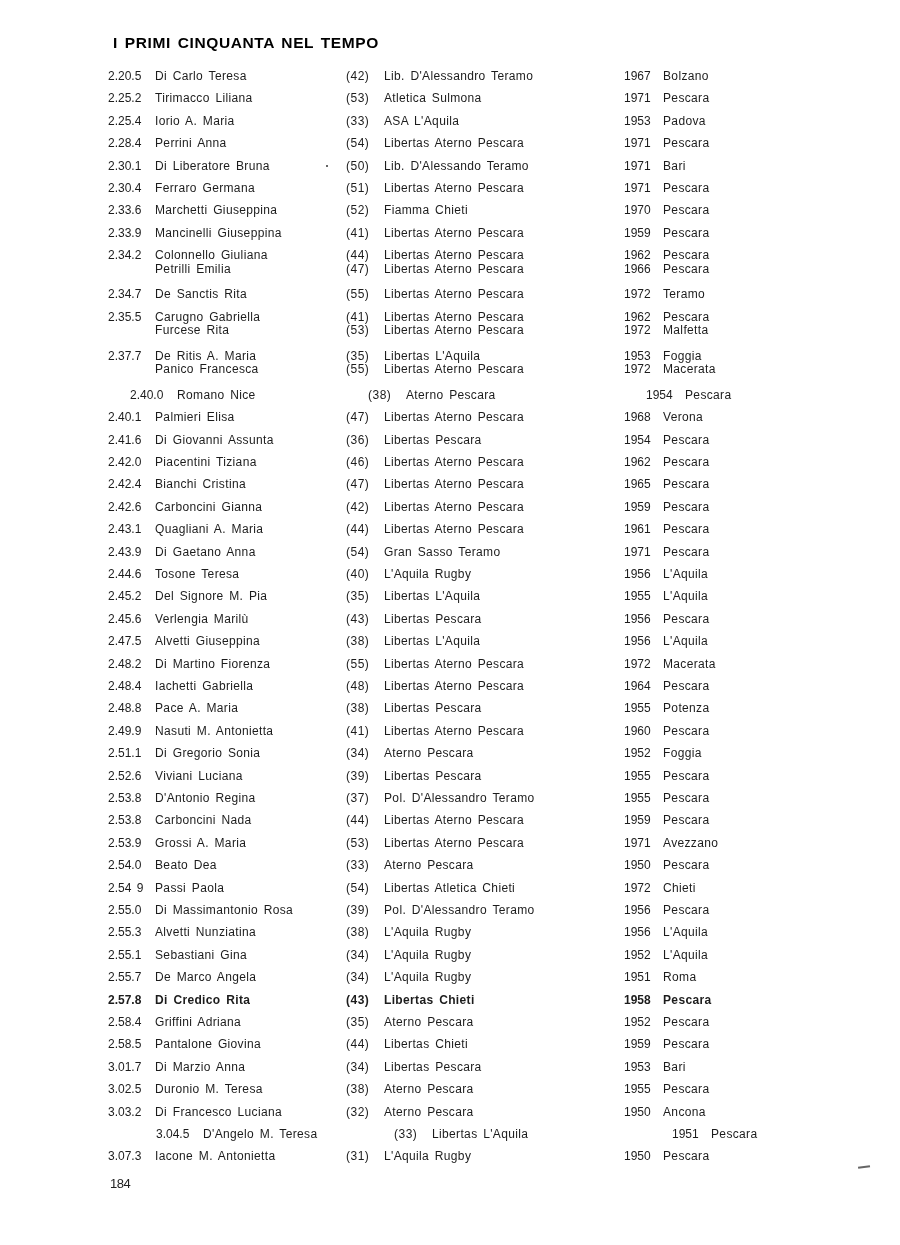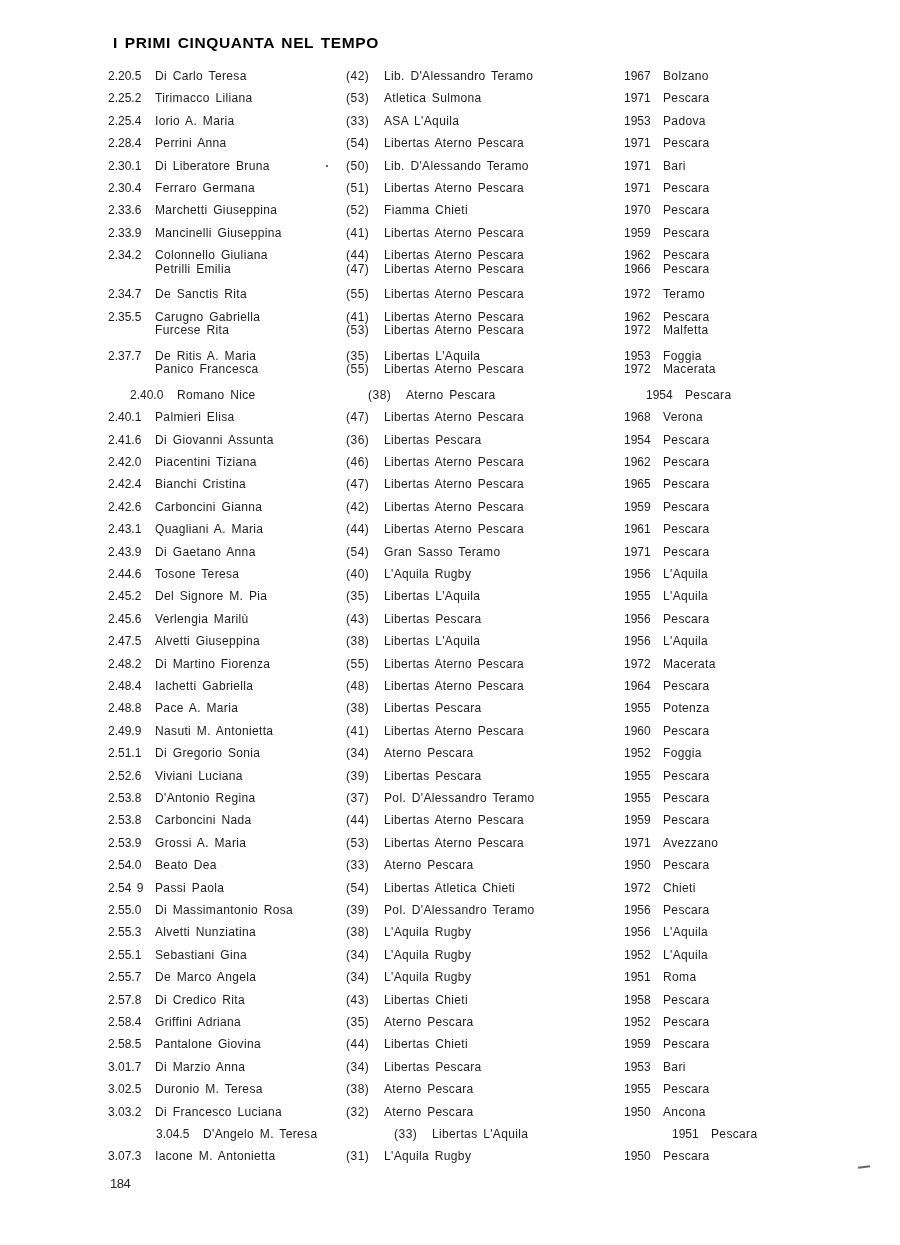--- a/index.html
+++ b/index.html
@@ -442,21 +442,21 @@
     <div class="entry" style="position: absolute; top: 901.24px; left: 0px; width: 900px;">
       <div class="line">
         <span class="cell c-time">2.55.7</span>
         <span class="cell c-name">De Marco Angela</span>
         <span class="cell c-age">(34)</span>
         <span class="cell c-club">L'Aquila Rugby</span>
         <span class="cell c-year">1951</span>
         <span class="cell c-city">Roma</span>
       </div>
     </div>
-    <div class="entry" style="position: absolute; top: 923.64px; left: 0px; width: 900px;">
+    <div class="entry" style="position: absolute; top: 923.64px; left: 0px; width: 900px; font-weight: bold;">
       <div class="line">
         <span class="cell c-time">2.57.8</span>
         <span class="cell c-name">Di Credico Rita</span>
         <span class="cell c-age">(43)</span>
         <span class="cell c-club">Libertas Chieti</span>
         <span class="cell c-year">1958</span>
         <span class="cell c-city">Pescara</span>
       </div>
     </div>
     <div class="entry" style="position: absolute; top: 946.04px; left: 0px; width: 900px;">

